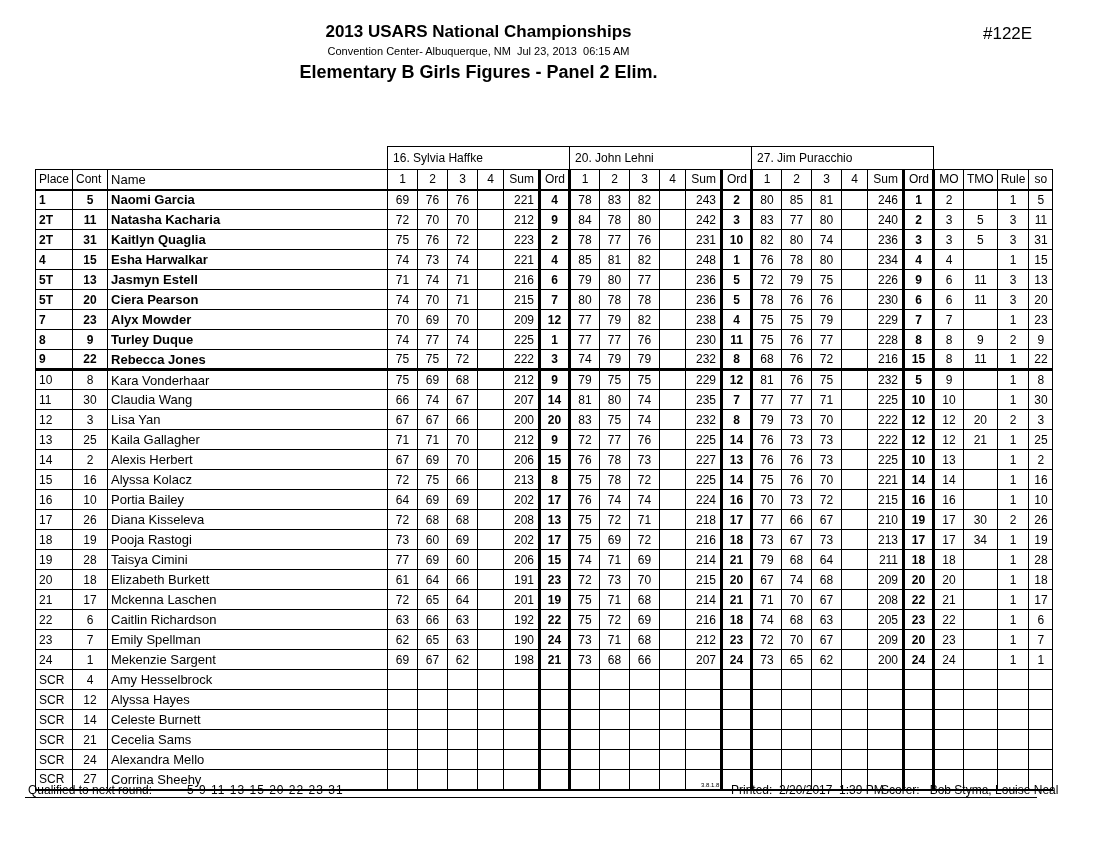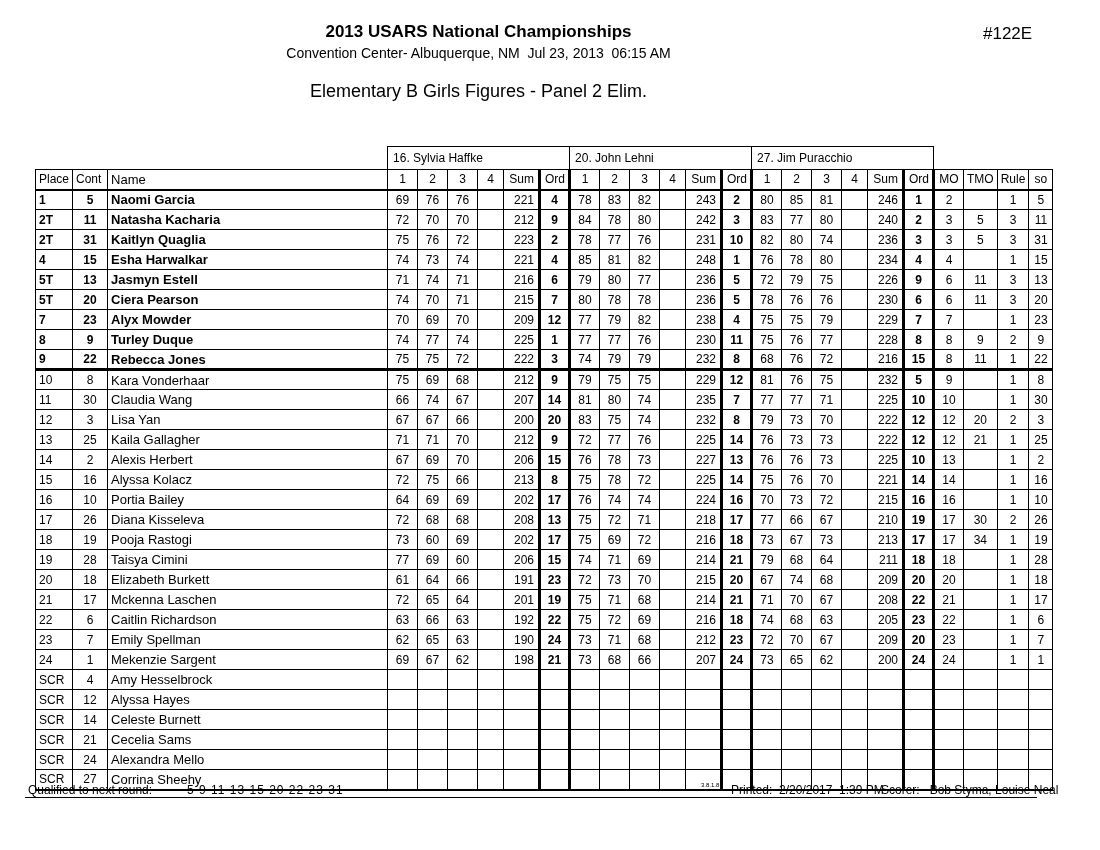--- a/index.html
+++ b/index.html
@@ -5,22 +5,22 @@
   * { box-sizing: border-box; margin: 0; padding: 0; }
   html, body { width: 1100px; height: 850px; background: #fff; }
   body { font-family: "Liberation Sans", "DejaVu Sans", sans-serif; color: #000; }
   .page { position: relative; width: 1100px; height: 850px; overflow: hidden; background: #fff; }
 
   .req-block { position: absolute; left: 25px; top: 22px; font-size: 13px; line-height: 17px; white-space: pre; }
   .doc-number { position: absolute; left: 983px; top: 24px; font-size: 17px; font-weight: normal; }
 
   .header-center { position: absolute; left: 0; top: 22px; width: 957px; text-align: center; }
   .h-title { font-size: 17px; font-weight: bold; }
-  .h-subtitle { font-size: 14px; margin-top: 3px; white-space: pre; }
-  .h-event { font-size: 18px; font-weight: normal; margin-top: 20px; }
+  .h-subtitle { font-size: 11px; margin-top: 3px; white-space: pre; }
+  .h-event { font-size: 18px; font-weight: bold; margin-top: 5px; }
   .h-report { font-size: 15px; margin-top: 6px; }
 
   table.results { position: absolute; left: 35px; top: 135px; border-collapse: collapse; table-layout: fixed; margin-top: 11px; }
   .results td, .results th { border: 1px solid #000; font-size: 12px; height: 20px; padding: 0 3px;
     text-align: center; white-space: nowrap; overflow: hidden; font-weight: normal; }
   .results tr.judge-row td.nob { border: none; }
   .results th.judge { text-align: left; height: 23px; padding-left: 5px; }
   .results tr.colhead-row th { border-bottom: 2px solid #000; }
   .al { text-align: left !important; }
   .c-sum { text-align: right !important; padding-right: 4px !important; }

